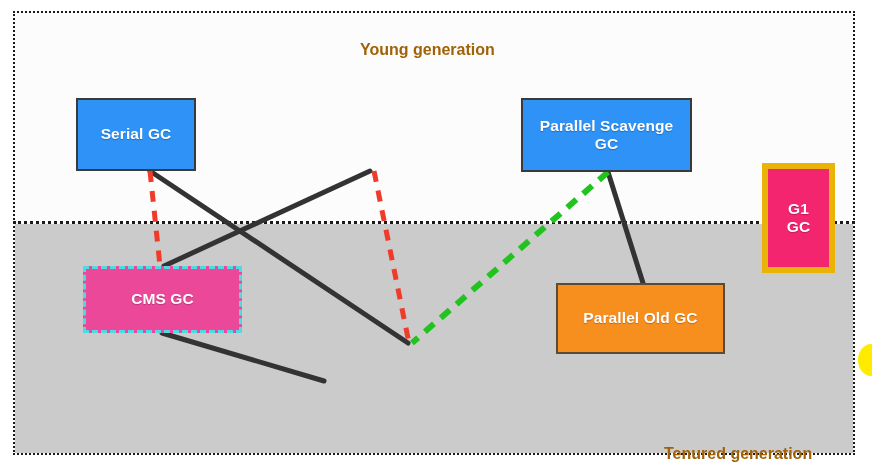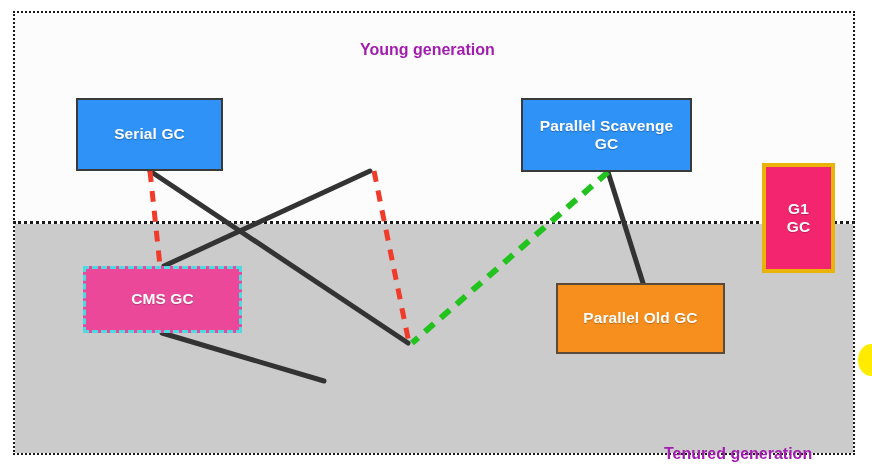--- a/index.html
+++ b/index.html
@@ -49,21 +49,21 @@
     position: absolute;
     left: 0;
     top: 0;
     width: 872px;
     height: 472px;
     pointer-events: none;
   }
   
   .region-label {
     position: absolute;
-    color: #a21caf;
+    color: #a16207;
     font-weight: bold;
     font-size: 16px;
     white-space: nowrap;
   }
   .label-young { left: 360px; top: 41px; }
   .label-tenured { left: 664px; top: 445px; }
 
   
   .node {
     position: absolute;
@@ -86,25 +86,25 @@
   .node-old {
     background: #f78f1e;
     border: 2px solid #5a4a38;
   }
   .node-cms {
     background: #ec4899;
     border: 3px dashed #4fd9e0;
   }
   .node-g1 {
     background: #f4256f;
-    border: 4px solid #eab308;
+    border: 6px solid #eab308;
   }
 
   
-  .n-serial       { left: 76px;  top: 98px;  width: 147px; height: 73px; }
+  .n-serial       { left: 76px;  top: 98px;  width: 120px; height: 73px; }
   .n-parnew       { left: 284px; top: 98px;  width: 176px; height: 73px; }
   .n-psavenge     { left: 521px; top: 98px;  width: 171px; height: 74px; }
   .n-g1           { left: 762px; top: 163px; width: 73px;  height: 110px; }
   .n-cms          { left: 83px;  top: 266px; width: 159px; height: 67px; }
   .n-serialold    { left: 324px; top: 343px; width: 171px; height: 68px; }
   .n-parallelold  { left: 556px; top: 283px; width: 169px; height: 71px; }
 
   
   .edge-blob {
     position: absolute;

